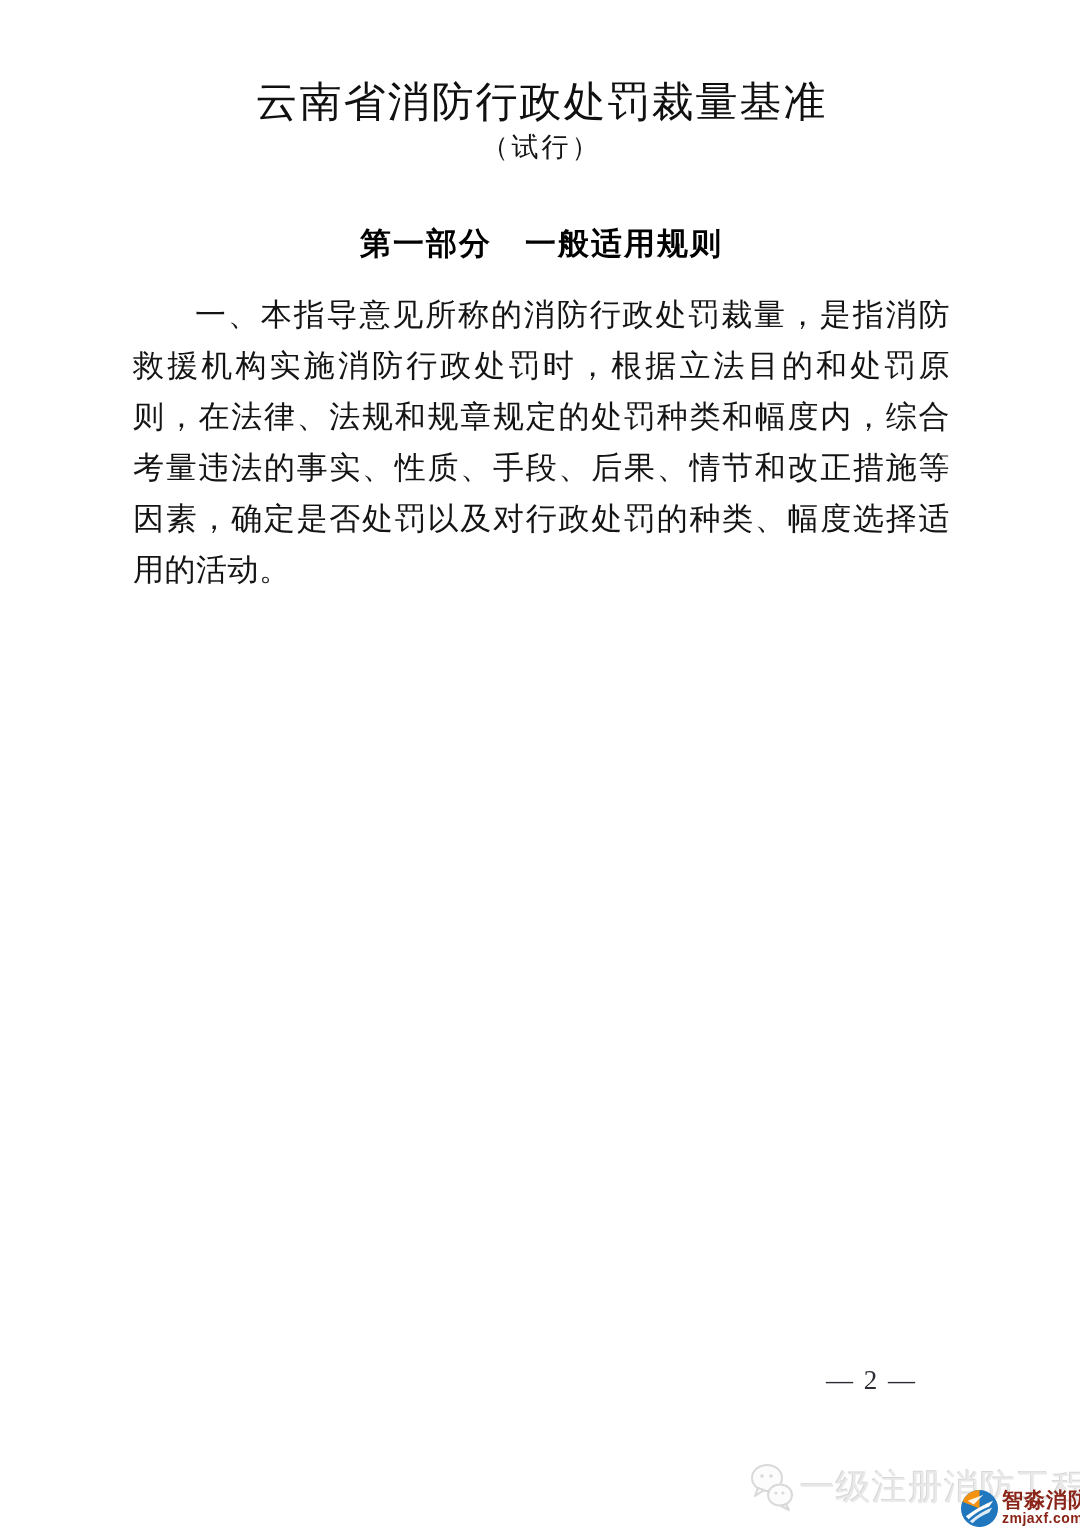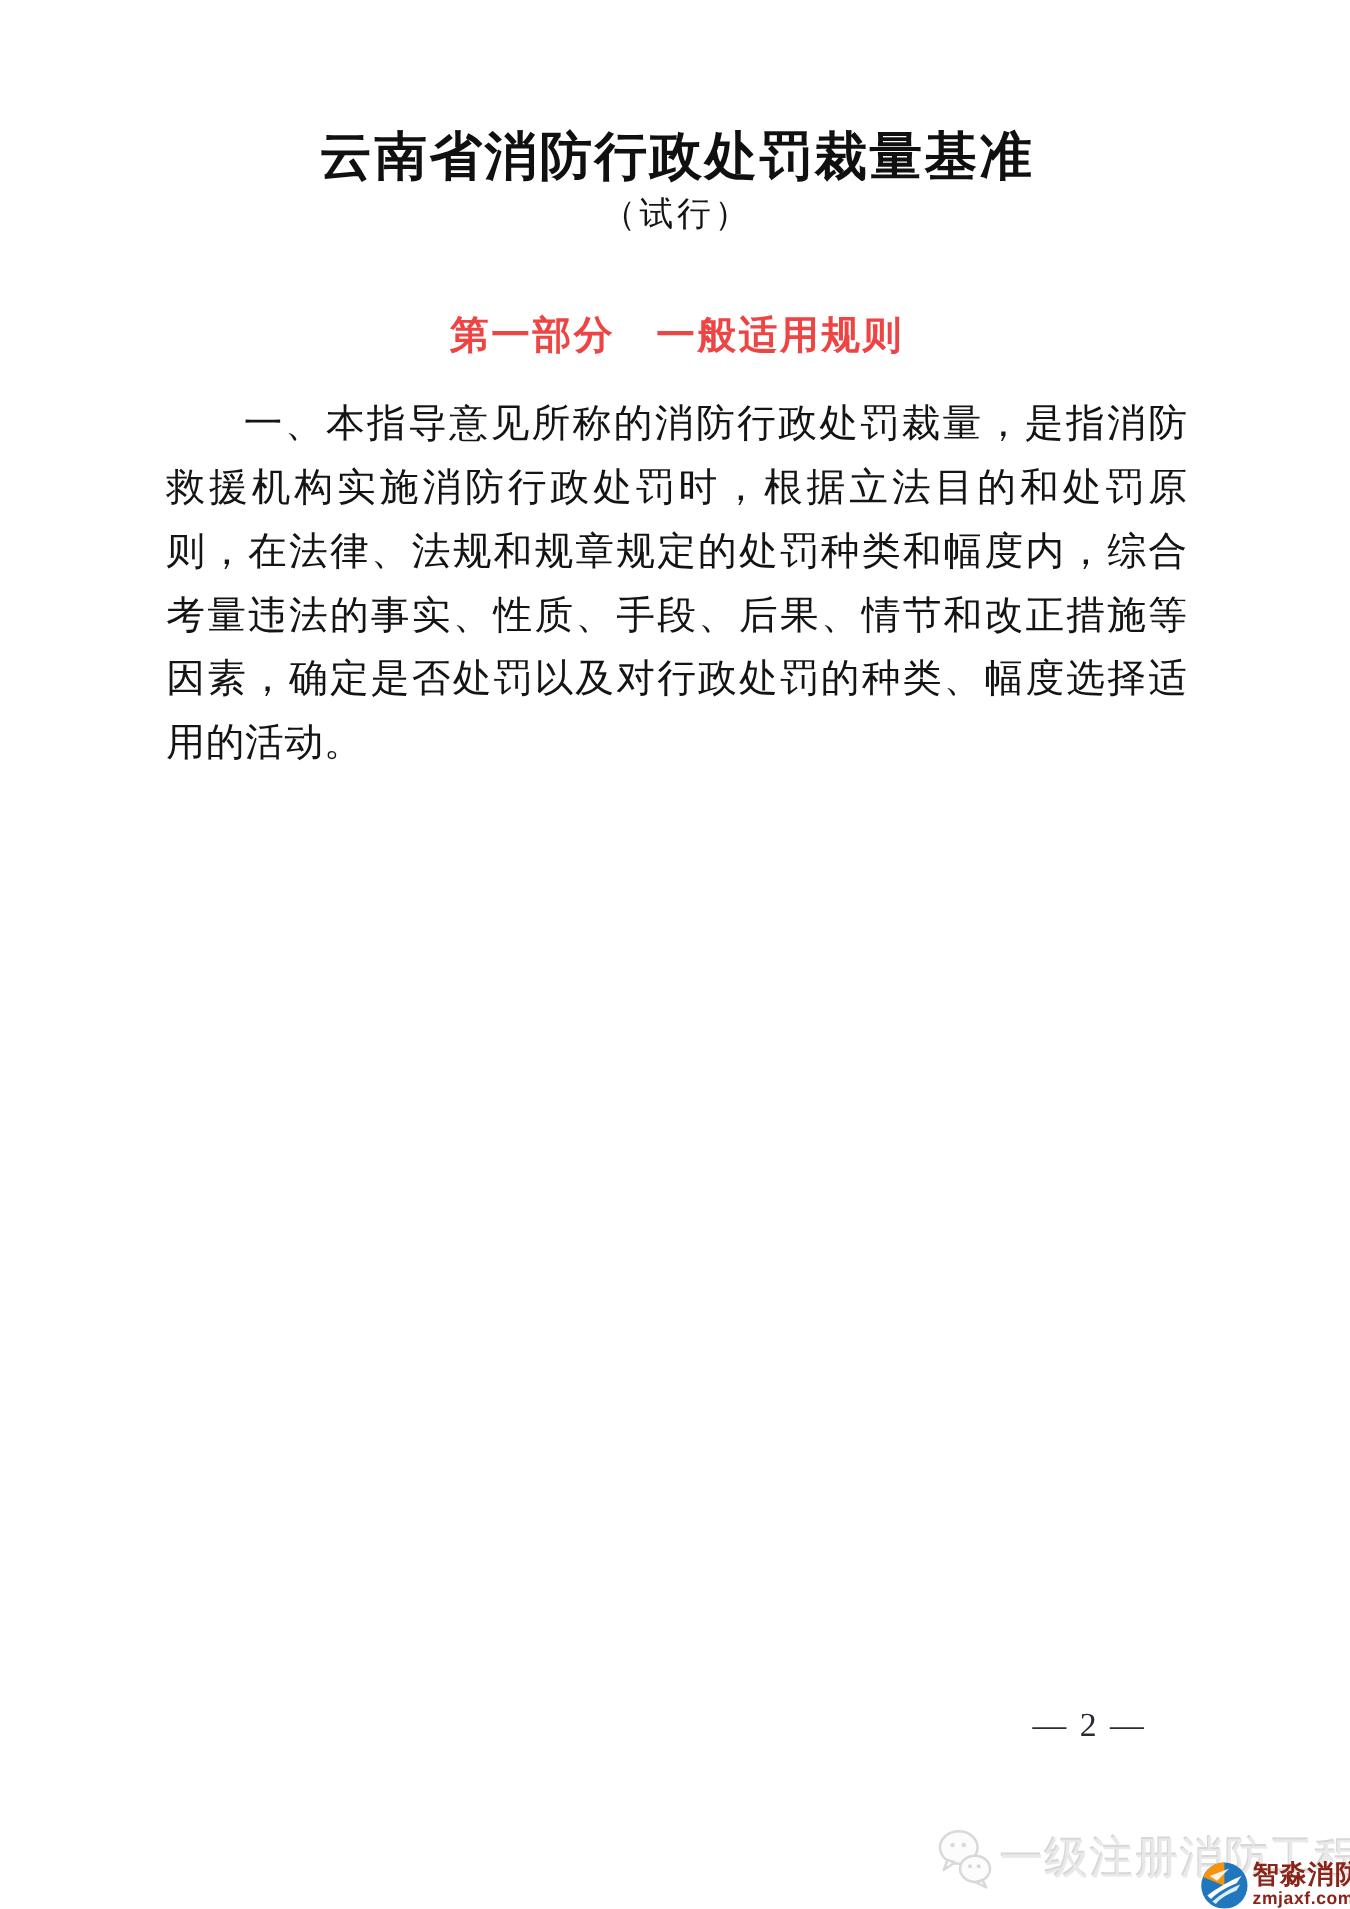--- a/index.html
+++ b/index.html
@@ -10,24 +10,24 @@
     margin: 0 auto;
     background: #ffffff;
     font-family: "Liberation Serif", serif;
     color: #141414;
     overflow: hidden;
   }
   .content { padding: 0 130px 0 133px; }
 
   .doc-title {
     margin: 0;
-    padding-top: 100px;
+    padding-top: 76px;
     text-align: center;
     font-size: 42px;
-    font-weight: bold;
+    font-weight: normal;
     line-height: 1.25;
     letter-spacing: 2px;
     color: #101010;
   }
   .doc-subtitle {
     margin-top: 0;
     text-align: center;
     font-size: 27px;
     letter-spacing: 3px;
     line-height: 36px;
@@ -43,21 +43,21 @@
   }
   .intro-para { margin-top: 70px; }
 
   .section-heading {
     margin: 58px 0 24px 0;
     text-align: center;
     font-size: 31px;
     font-weight: bold;
     font-family: "Liberation Sans", sans-serif;
     letter-spacing: 2px;
-    color: #ef4444;
+    color: #000000;
   }
 
   .page-number {
     position: absolute;
     top: 1365px;
     right: 163px;
     font-size: 27px;
     letter-spacing: 2px;
     color: #2b2b33;
   }

